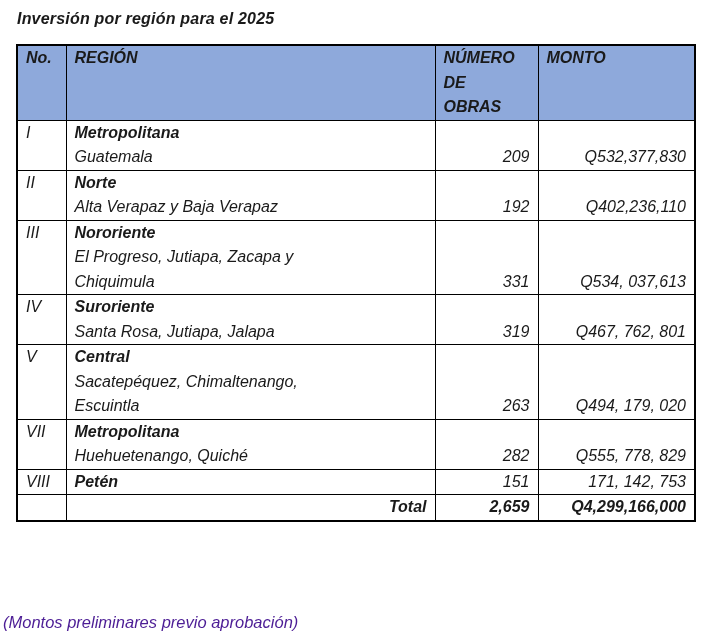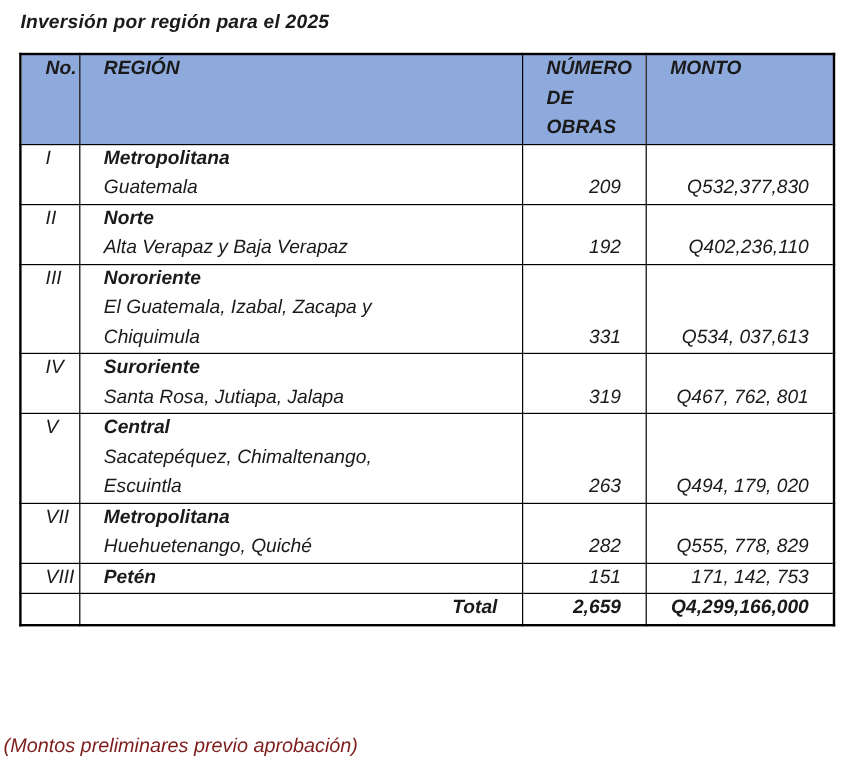--- a/index.html
+++ b/index.html
@@ -32,21 +32,21 @@
     border-collapse: collapse;
     table-layout: fixed;
     width: 678px;
     border: 2px solid #000000;
     font-size: 16px;
     font-style: italic;
     color: #1a1a1a;
   }
   table.invest-table td, table.invest-table th {
     border: 1.5px solid #000000;
-    padding: 0 20px;
+    padding: 0 8px;
     line-height: 24.5px;
     overflow: hidden;
     margin-top: 34px;
   }
   col.c-no    { width: 49px; }
   col.c-region{ width: 369px; }
   col.c-obras { width: 103px; }
   col.c-monto { width: 157px; }
 
   tr.header-row th {
@@ -88,21 +88,21 @@
     text-align: right;
   }
   tr.total-row td.cell-region { vertical-align: middle; }
   .footnote {
     position: absolute;
     left: 3px;
     top: 610px;
     font-size: 16.5px;
     font-style: italic;
     line-height: 24px;
-    color: #7f1d1d;
+    color: #4c1d95;
   }
 </style>
 </head>
 <body>
 
 <div class="page">
 
   <div class="doc-title">Inversión por región para el 2025</div>
 
   <table class="invest-table">
@@ -139,21 +139,21 @@
       <span class="departments">Alta Verapaz y Baja Verapaz</span>
     </td>
     <td class="cell-obras">192</td>
     <td class="cell-monto">Q402,236,110</td>
   </tr>
 
   <tr class="data-row">
     <td class="cell-no">III</td>
     <td class="cell-region">
       <span class="region-name">Nororiente</span>
-      <span class="departments">El Guatemala, Izabal, Zacapa y
+      <span class="departments">El Progreso, Jutiapa, Zacapa y
 Chiquimula</span>
     </td>
     <td class="cell-obras">331</td>
     <td class="cell-monto">Q534, 037,613</td>
   </tr>
 
   <tr class="data-row">
     <td class="cell-no">IV</td>
     <td class="cell-region">
       <span class="region-name">Suroriente</span>

